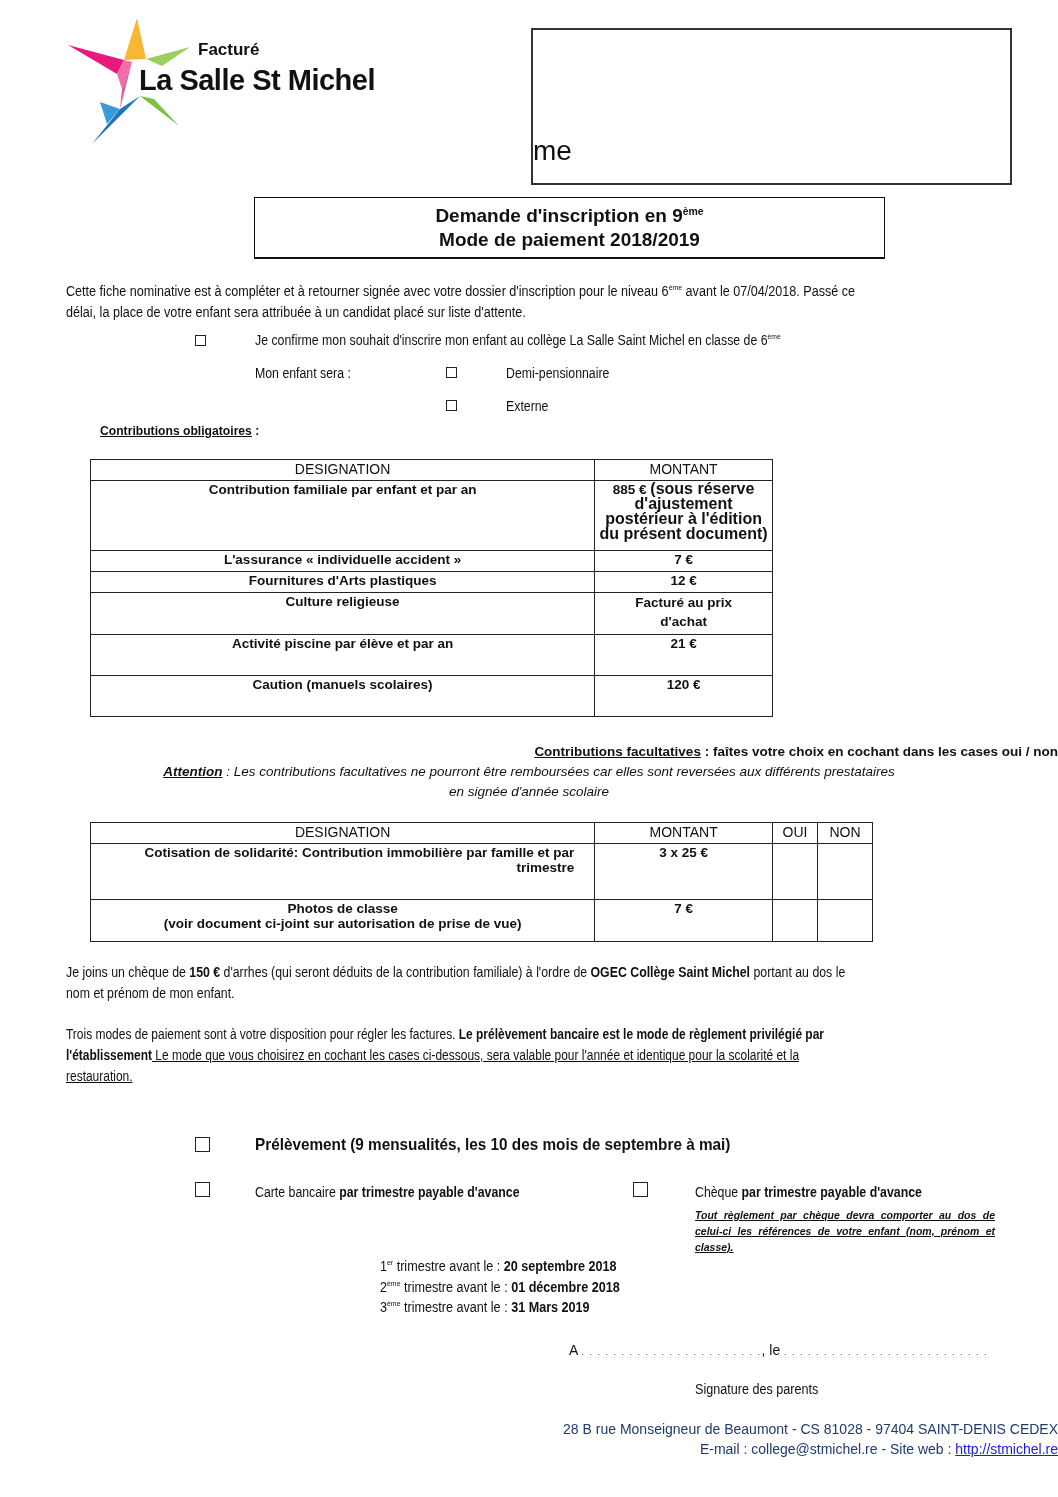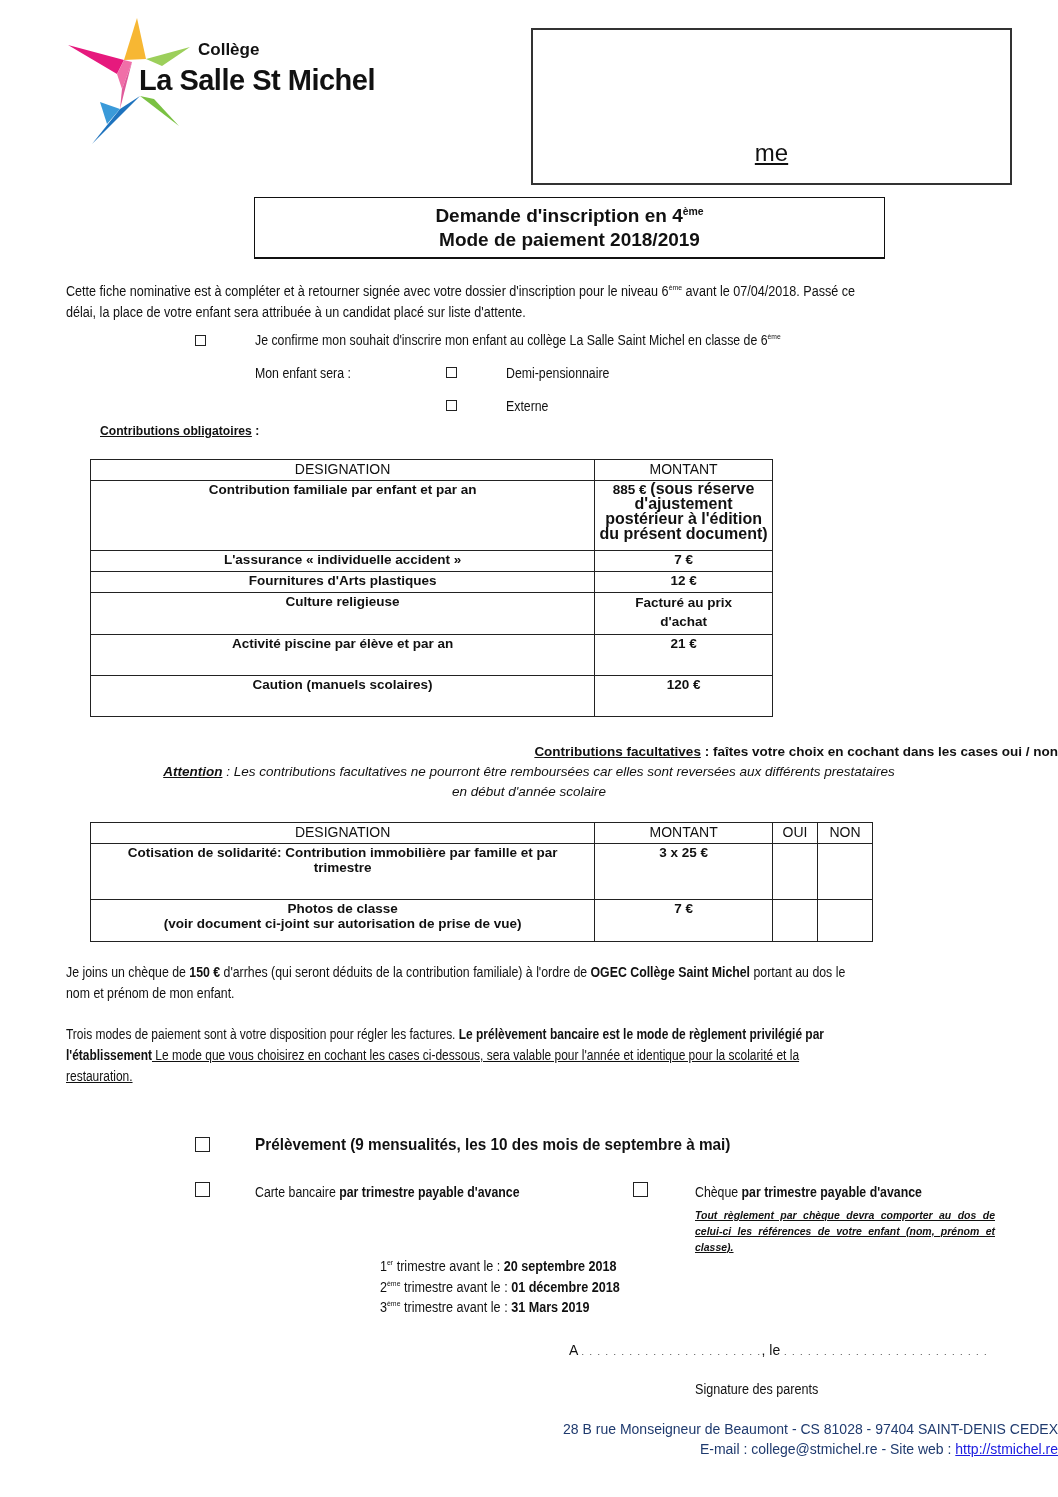--- a/index.html
+++ b/index.html
@@ -10,21 +10,21 @@
   .u { text-decoration:underline; }
   .i { font-style:italic; }
 
   
   #logo { left:62px; top:14px; width:320px; height:135px; }
   .logo-small { left:198px; top:40px; font-size:17px; font-weight:bold; }
   .logo-big { left:139px; top:64px; font-size:29px; font-weight:bold; letter-spacing:-0.5px; white-space:nowrap; }
 
   
   #stamp-box { left:531px; top:28px; width:481px; height:157px; border:2px solid #333; box-sizing:border-box; }
-  #stamp-text { position:absolute; left:0; right:0; bottom:16px; text-align:center; font-size:24px;text-decoration:underline; }
+  #stamp-text { position:absolute; left:0; right:0; bottom:16px; text-align:left; font-size:28px; }
 
   
   #title-box { left:254px; top:197px; width:631px; height:62px; border:1.5px solid #111; border-bottom-width:2.5px; box-sizing:border-box; text-align:center; }
   #title-box .line { font-size:19px; font-weight:bold; line-height:24px; }
   #title-box .line1 { margin-top:6px; }
   sup { font-size:0.55em; vertical-align:super; line-height:0; }
 
   .para { font-size:14px; line-height:21px; }
   .checkbox { width:11px; height:11px; border:1.2px solid #222; box-sizing:border-box; display:inline-block; cursor:pointer; }
   .checkbox.lg { width:15px; height:15px; border-width:1.8px; }
@@ -45,30 +45,30 @@
   <svg width="130" height="135" viewBox="0 0 130 135" style="position:absolute;left:0;top:0">
     <polygon points="75,4 84,45 62,46" fill="#f7b733"></polygon>
     <polygon points="84,45 128,33 100,52" fill="#9ccf5b"></polygon>
     <polygon points="6,31 62,46 55,60" fill="#e6197d"></polygon>
     <polygon points="55,60 62,46 70,48 60,75" fill="#f06fa8"></polygon>
     <polygon points="60,75 70,48 58,95" fill="#e05a9a"></polygon>
     <polygon points="58,95 78,82 30,130" fill="#1e73be"></polygon>
     <polygon points="78,82 92,85 117,112" fill="#7ac143"></polygon>
     <polygon points="38,88 58,95 45,110" fill="#3a9ad9"></polygon>
   </svg>
-  <div class="abs logo-small" style="left:136px;top:26px">Collège</div>
+  <div class="abs logo-small" style="left:136px;top:26px">Facturé</div>
   <div class="abs logo-big" style="left:77px;top:50px">La Salle St Michel</div>
 </div>
 
 <div id="stamp-box" class="abs">
   <div id="stamp-text">me</div>
 </div>
 
 <div id="title-box" class="abs">
-  <div class="line line1"><span>Demande d'inscription en 4</span><sup>ème</sup></div>
+  <div class="line line1"><span>Demande d'inscription en 9</span><sup>ème</sup></div>
   <div class="line"><span>Mode de paiement 2018/2019</span></div>
 </div>
 
 <div class="abs para" style="left:66px;top:281px;width:935px;">
   <div style="white-space:nowrap;transform:scaleX(0.9);transform-origin:left top;"><span>Cette fiche nominative est à compléter et à retourner signée avec votre dossier d'inscription pour le niveau 6</span><sup>ème</sup><span> avant le 07/04/2018. Passé ce</span></div>
   <div style="white-space:nowrap;transform:scaleX(0.9);transform-origin:left top;">délai, la place de votre enfant sera  attribuée à un candidat placé sur liste d'attente.</div>
 </div>
 
 <span class="abs checkbox" style="left:195px;top:335px"></span>
 <div class="abs para" style="left:255px;top:330px;white-space:nowrap;transform:scaleX(0.88);transform-origin:left top;"><span>Je confirme  mon souhait d'inscrire  mon enfant au collège La Salle Saint Michel en classe de 6</span><sup>ème</sup></div>
@@ -117,38 +117,38 @@
   </tr>
 </tbody>
   </table>
 
 <div class="abs para" style="left:0;width:1058px;top:741px;text-align:right;font-weight:bold;font-size:13.5px;">
   <span class="u">Contributions facultatives</span><span> : faîtes votre choix en cochant dans les cases oui / non</span>
 </div>
 <div class="abs para i" style="left:0;width:1058px;top:761px;text-align:center;font-size:13.5px;">
   <span class="u bold">Attention</span><span> : Les contributions facultatives ne pourront être remboursées car elles sont reversées  aux différents prestataires</span>
 </div>
-<div class="abs para i" style="left:0;width:1058px;top:781px;text-align:center;font-size:13.5px;">en début d'année scolaire</div>
+<div class="abs para i" style="left:0;width:1058px;top:781px;text-align:center;font-size:13.5px;">en signée d'année scolaire</div>
 
 <table class="grid" style="left:90px;top:822px;width:783px;">
   <colgroup>
       <col style="width:505px">
       <col style="width:178px">
       <col style="width:45px">
       <col style="width:55px">
     </colgroup>
   <tbody>
       <tr style="height:21px">
     <th>DESIGNATION</th>
     <th>MONTANT</th>
     <th>OUI</th>
     <th>NON</th>
   </tr>
   <tr style="height:56px">
-    <td style="padding:1px 20px;">Cotisation de solidarité: Contribution immobilière par famille et par trimestre</td>
+    <td style="padding:1px 20px;text-align:right;">Cotisation de solidarité: Contribution immobilière par famille et par trimestre</td>
     <td>3 x 25 €</td>
     <td></td>
     <td></td>
   </tr>
   <tr style="height:42px">
     <td>
           <div>Photos de classe</div>
           <div>(voir document ci-joint sur autorisation de prise de vue)</div>
         </td>
     <td>7 €</td>

